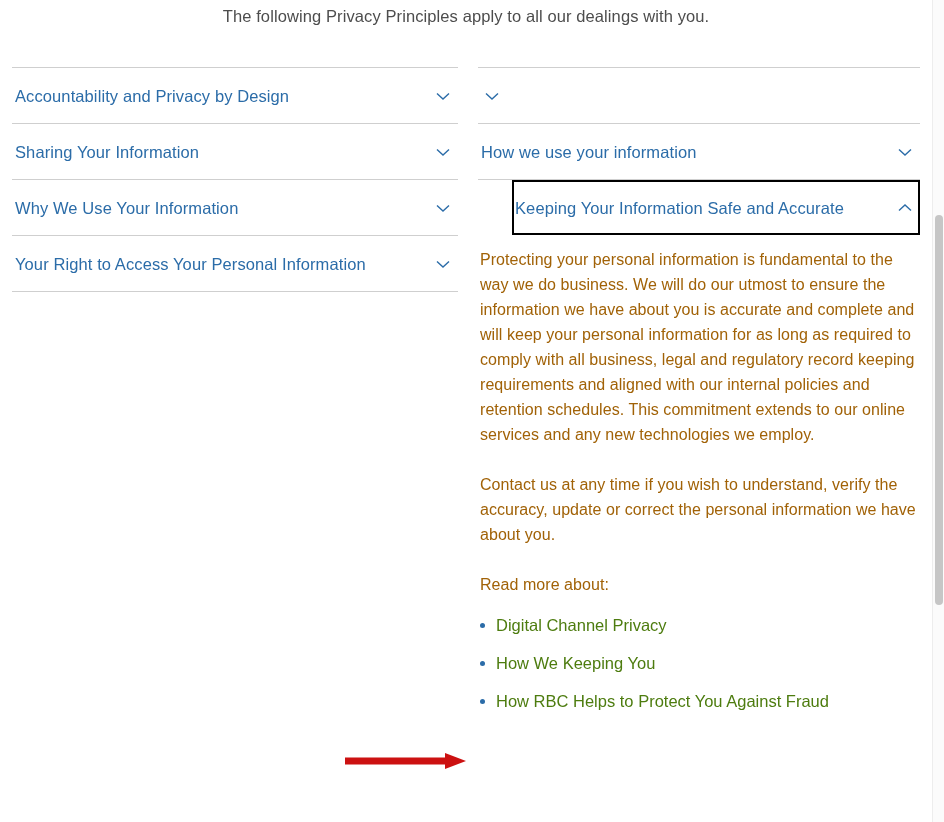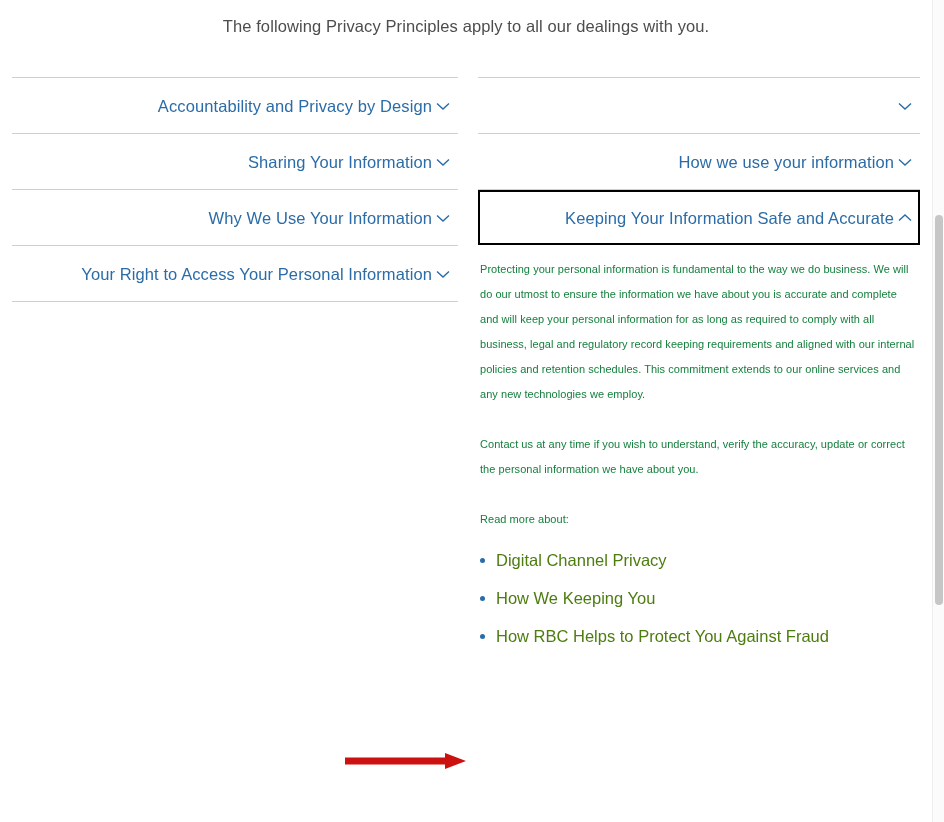--- a/index.html
+++ b/index.html
@@ -31,21 +31,21 @@
     height: 822px;
     background: #ffffff;
     overflow: hidden;
   }
 
   .intro {
     text-align: center;
     color: #4d4d4d;
     font-size: 16.5px;
     line-height: 24px;
-    padding-top: 14px;
+    padding-top: 4px;
     letter-spacing: 0.1px;
   }
 
   .columns {
     display: flex;
     padding-top: 39px;
   }
   .col {
     width: 466px;
     box-sizing: border-box;
@@ -56,30 +56,31 @@
   
   .acc-item {
     border-bottom: 1px solid #cfcfcf;
   }
   .acc-item.first {
     border-top: 1px solid #cfcfcf;
   }
   .acc-header {
     display: flex;
     align-items: center;
-    justify-content: flex-end;
+    justify-content: space-between;
     height: 55px;
     cursor: pointer;
     background: transparent;
     border: 2px solid transparent;
     box-sizing: border-box;
     padding: 0 2px 0 1px;
   }
   .acc-header.focused {
     border: 2px solid #000000;
+    margin-left: 34px;
   }
   .acc-title {
     color: #2b6ca8;
     font-size: 16.5px;
     line-height: 20px;
     letter-spacing: 0.1px;
     white-space: nowrap;
   }
   .chev {
     width: 22px;
@@ -88,22 +89,22 @@
     display: block;
   }
   .chev svg { display: block; }
 
   
   .acc-body {
     padding: 12px 2px 0 2px;
   }
   .acc-body p {
     margin: 0 0 25px 0;
-    color: #15803d;
-    font-size: 11px;
+    color: #a16207;
+    font-size: 16px;
     line-height: 25px;
     letter-spacing: 0.05px;
   }
   .acc-body p.tight {
     margin-bottom: 18px;
   }
   .read-more-list {
     list-style: none;
     margin: 0;
     padding: 0;

